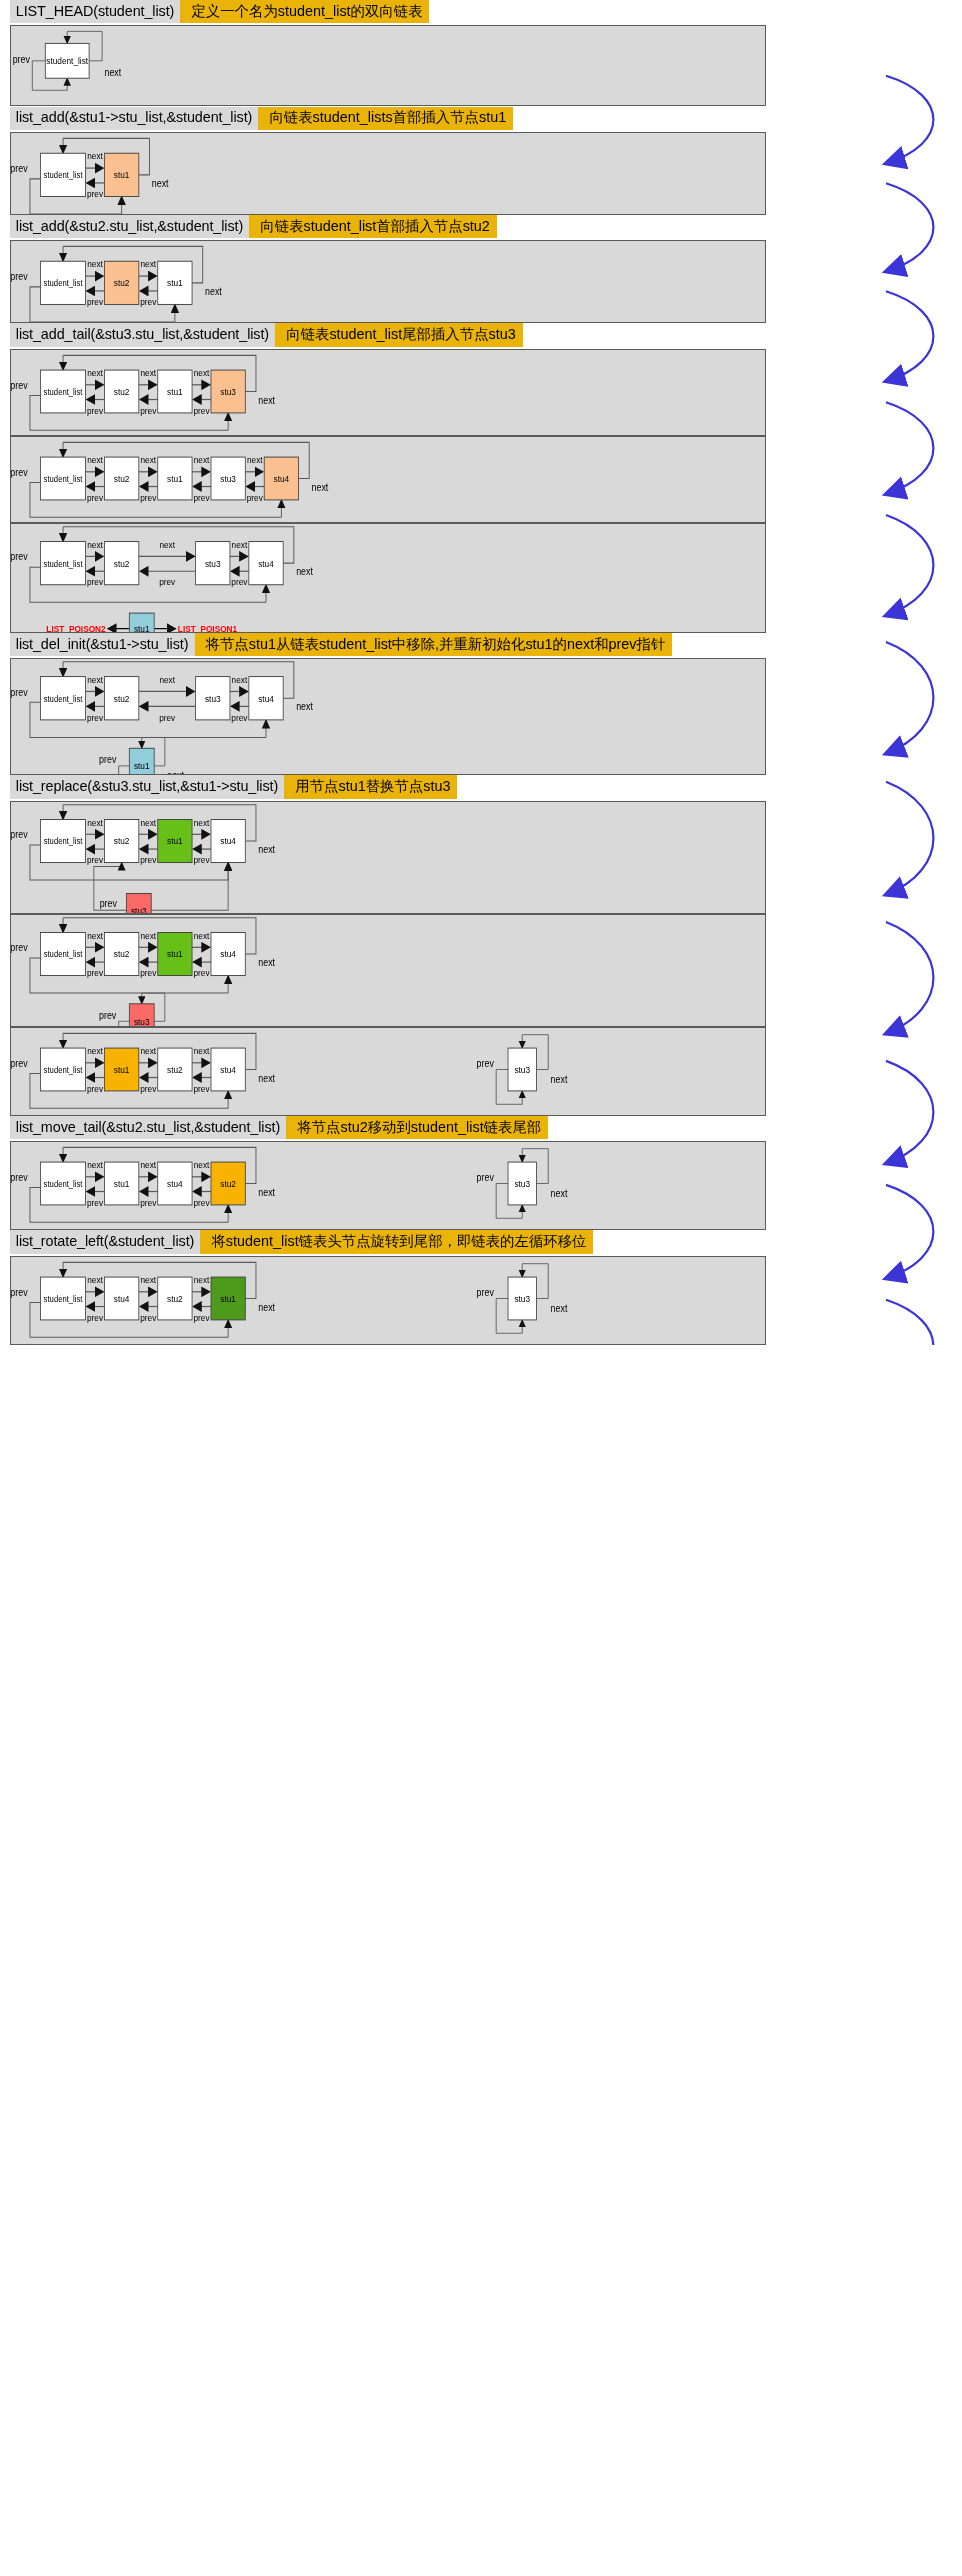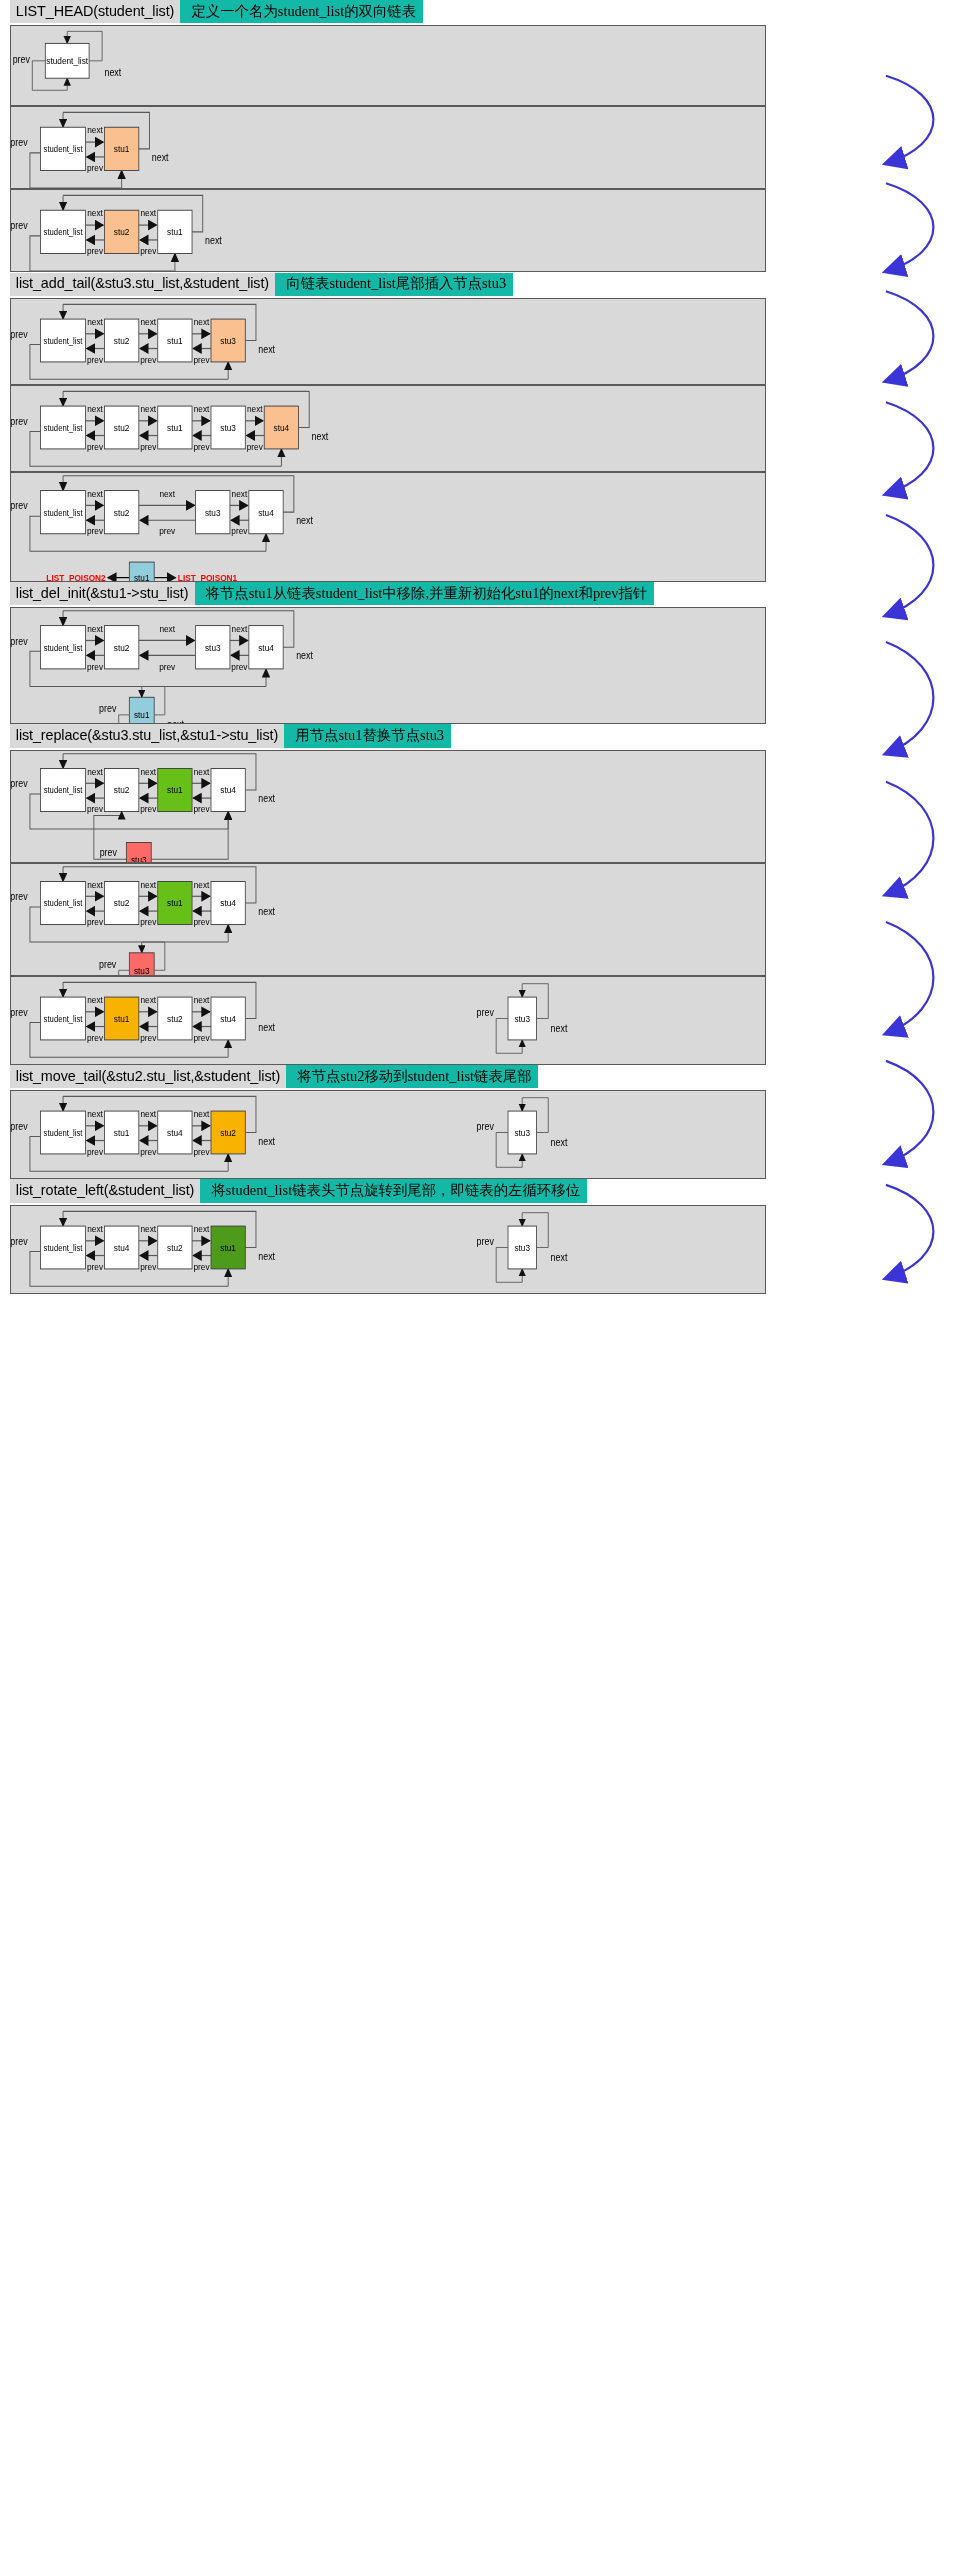--- a/index.html
+++ b/index.html
@@ -25,22 +25,22 @@
     padding:0.7px 6.2px 2.1px 6.2px;
     white-space:nowrap;
     letter-spacing:-0.1px;
   }
   .hdr .desc{
     font-size:14.4px;
     line-height:20.6px;
     padding:0.7px 6.9px 2.1px 11px;
     white-space:nowrap;
     color:#000;
-    background:#14b8a6;
-    font-family:Liberation Serif, serif;
+    background:#eab308;
+    font-family:Liberation Sans, sans-serif;
   }
 
   .stage{
     position:relative;
     margin:0 76px 0 9.6px;
     background:#d9d9d9;
     border:0.7px solid #5a5a5a;
     box-sizing:border-box;
     overflow:visible;
   }
@@ -79,20 +79,24 @@
             <path d="M95 96 L95 78" fill="none" stroke="#595959" stroke-width="1.4" marker-end="url(#ah-list-head)"></path>
             <rect x="58" y="26" width="74" height="52" fill="#ffffff" stroke="#404040" stroke-width="1.4"></rect>
             <text x="95" y="57" text-anchor="middle" font-size="14" font-family="Liberation Sans, sans-serif">student_list</text>
             <text x="32" y="56" text-anchor="end" font-size="15" font-family="Liberation Sans, sans-serif">prev</text>
             <text x="158" y="74" text-anchor="start" font-size="15" font-family="Liberation Sans, sans-serif">next</text>
           </g>
         </svg>
       </div>
   </div>
     <div class="panel">
+    <div class="hdr">
+      <span class="sig">list_add(&amp;stu1-&gt;stu_list,&amp;student_list)</span>
+      <span class="desc">向链表student_lists首部插入节点stu1</span>
+    </div>
     <div class="stage" style="height:83px">
         <svg class="svgwrap" viewBox="0 0 1275 120" preserveAspectRatio="none">
           <defs>
     <marker id="ah-list-add-stu1" markerWidth="9" markerHeight="9" refX="8" refY="4.5" orient="auto">
       <path d="M0,0 L9,4.5 L0,9 z" fill="#111"></path>
     </marker>
     <marker id="ahr-list-add-stu1" markerWidth="9" markerHeight="9" refX="8" refY="4.5" orient="auto">
       <path d="M0,0 L9,4.5 L0,9 z" fill="#ff0000"></path>
     </marker>
   </defs>
@@ -109,20 +113,24 @@
             <text x="88" y="67" text-anchor="middle" font-size="13" font-family="Liberation Sans, sans-serif">student_list</text>
             <rect x="158" y="30" width="58" height="64" fill="#fac090" stroke="#404040" stroke-width="1.4"></rect>
             <text x="187" y="67" text-anchor="middle" font-size="14" font-family="Liberation Sans, sans-serif">stu1</text>
             <text x="28" y="58" text-anchor="end" font-size="15" font-family="Liberation Sans, sans-serif">prev</text>
             <text x="238" y="80" text-anchor="start" font-size="15" font-family="Liberation Sans, sans-serif">next</text>
           </g>
         </svg>
       </div>
   </div>
     <div class="panel">
+    <div class="hdr">
+      <span class="sig">list_add(&amp;stu2.stu_list,&amp;student_list)</span>
+      <span class="desc">向链表student_list首部插入节点stu2</span>
+    </div>
     <div class="stage" style="height:83px">
         <svg class="svgwrap" viewBox="0 0 1275 120" preserveAspectRatio="none">
           <defs>
     <marker id="ah-list-add-stu2" markerWidth="9" markerHeight="9" refX="8" refY="4.5" orient="auto">
       <path d="M0,0 L9,4.5 L0,9 z" fill="#111"></path>
     </marker>
     <marker id="ahr-list-add-stu2" markerWidth="9" markerHeight="9" refX="8" refY="4.5" orient="auto">
       <path d="M0,0 L9,4.5 L0,9 z" fill="#ff0000"></path>
     </marker>
   </defs>

